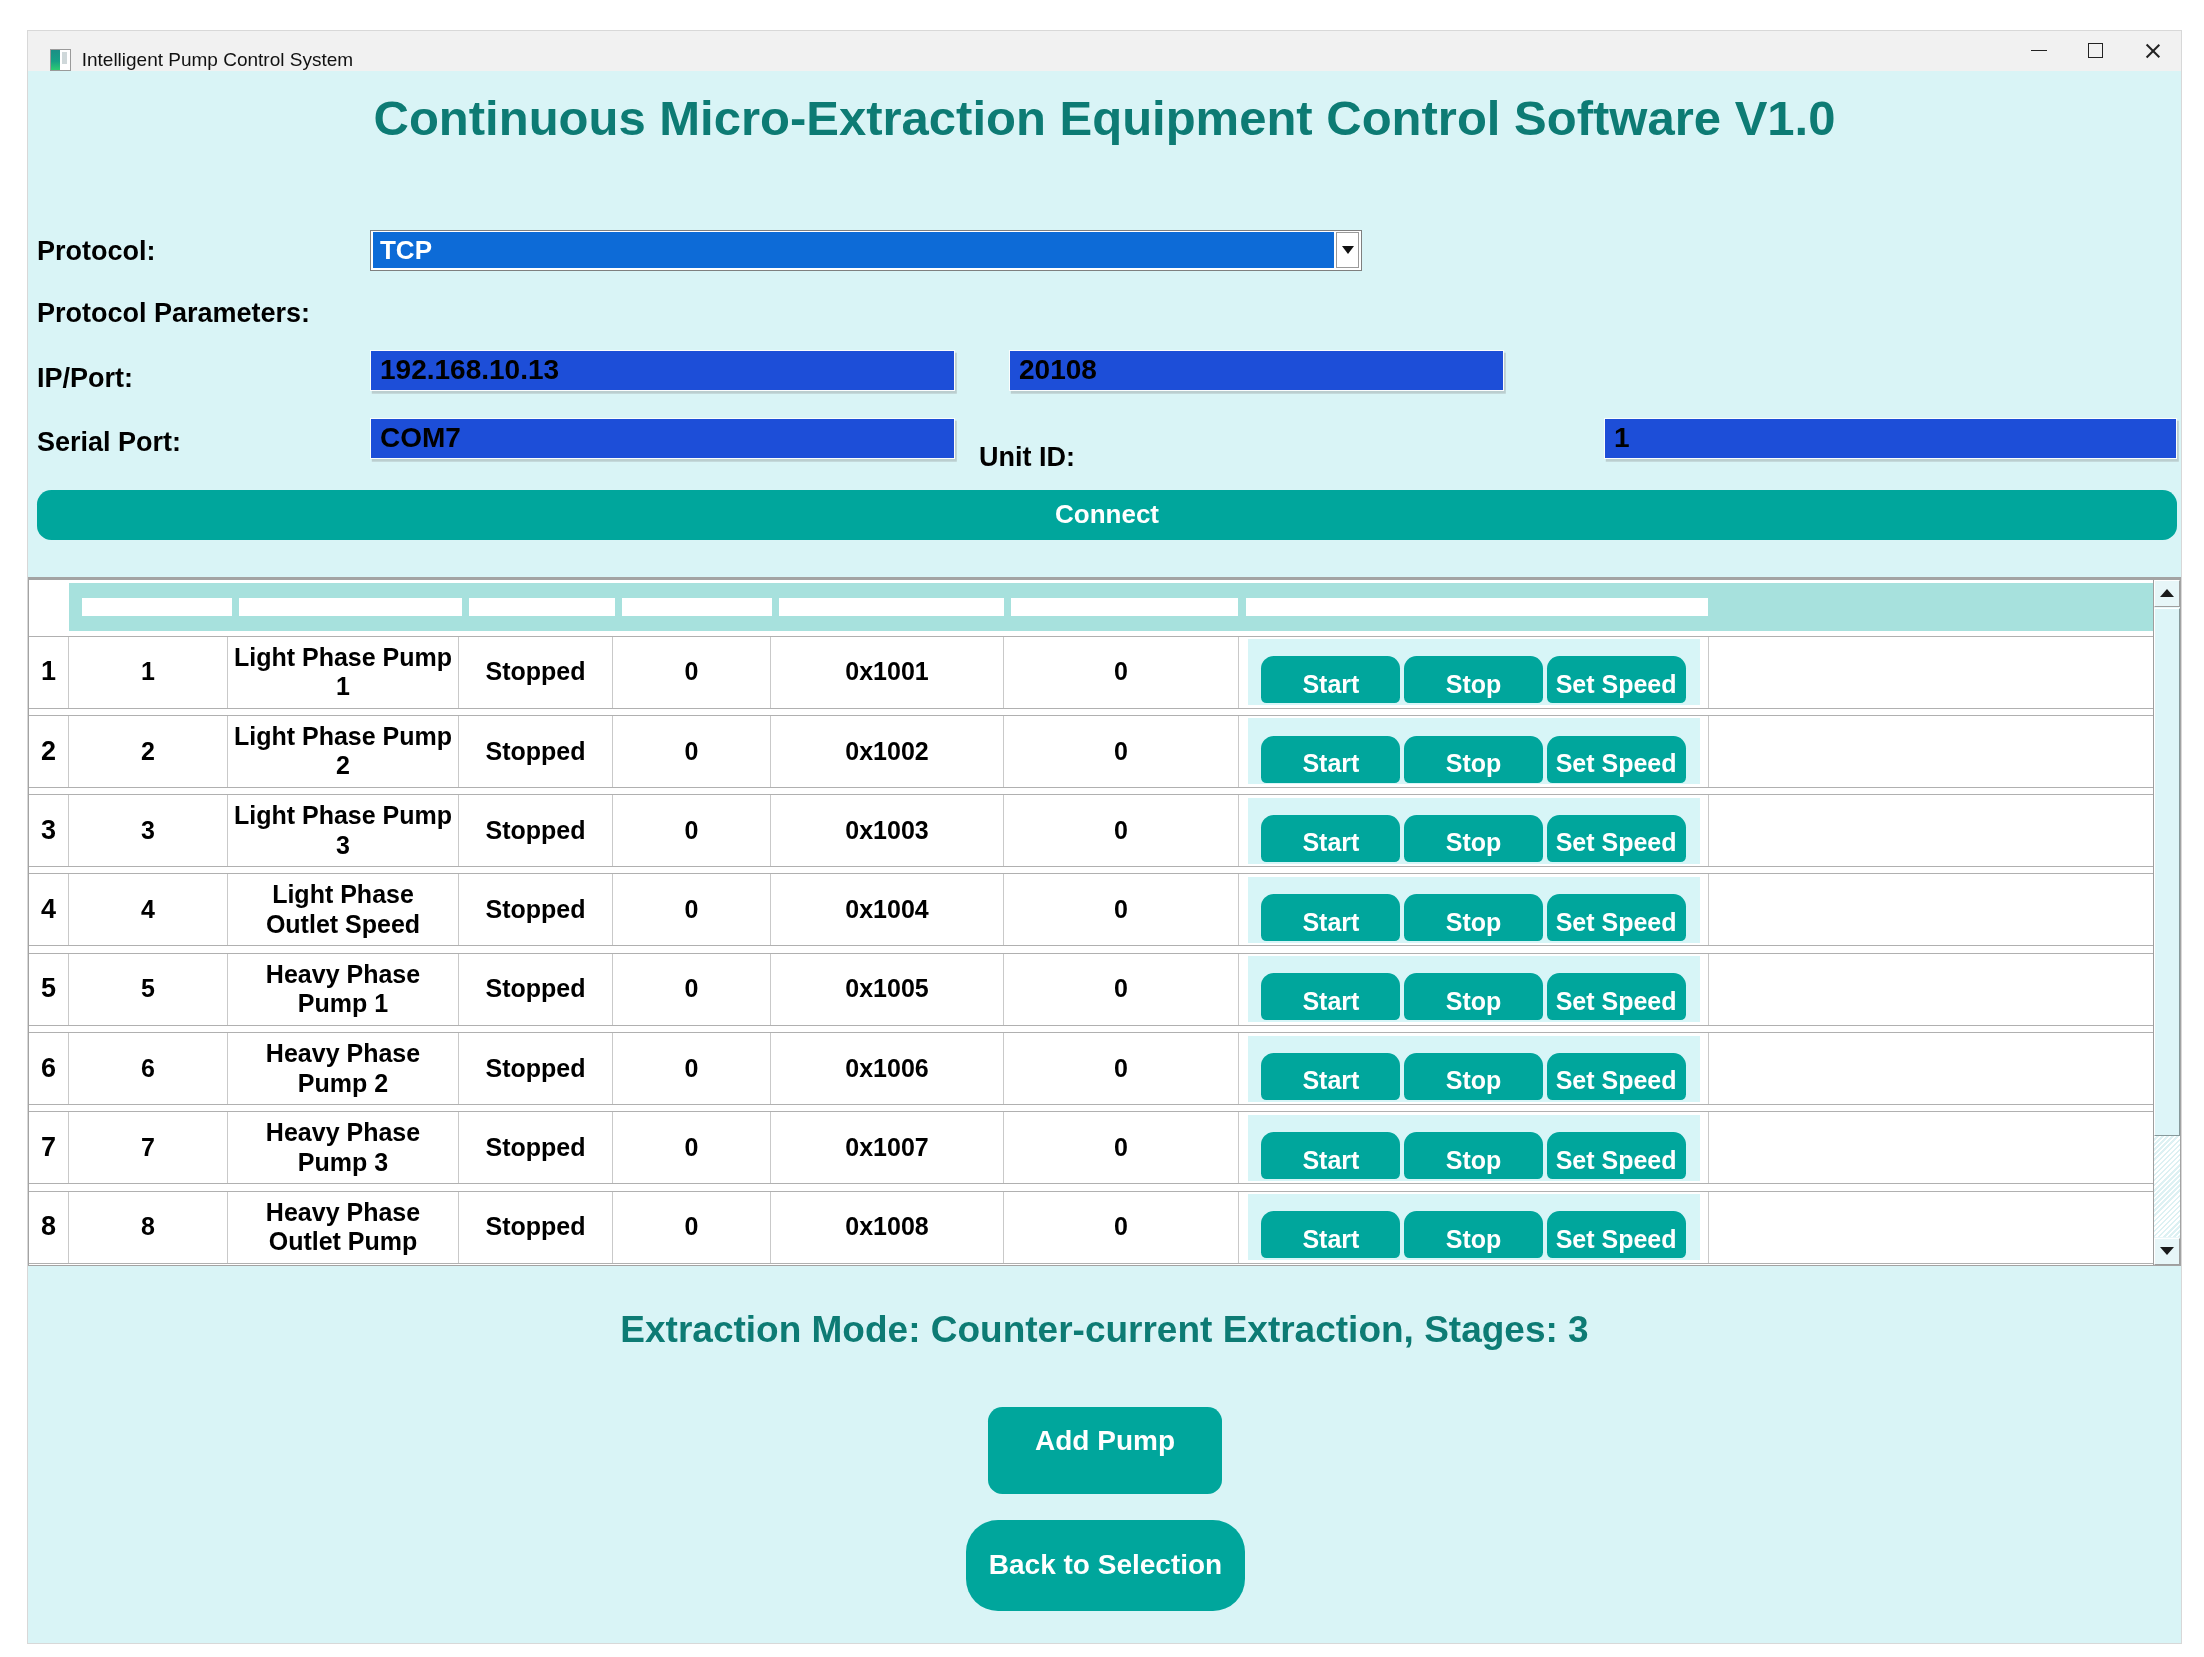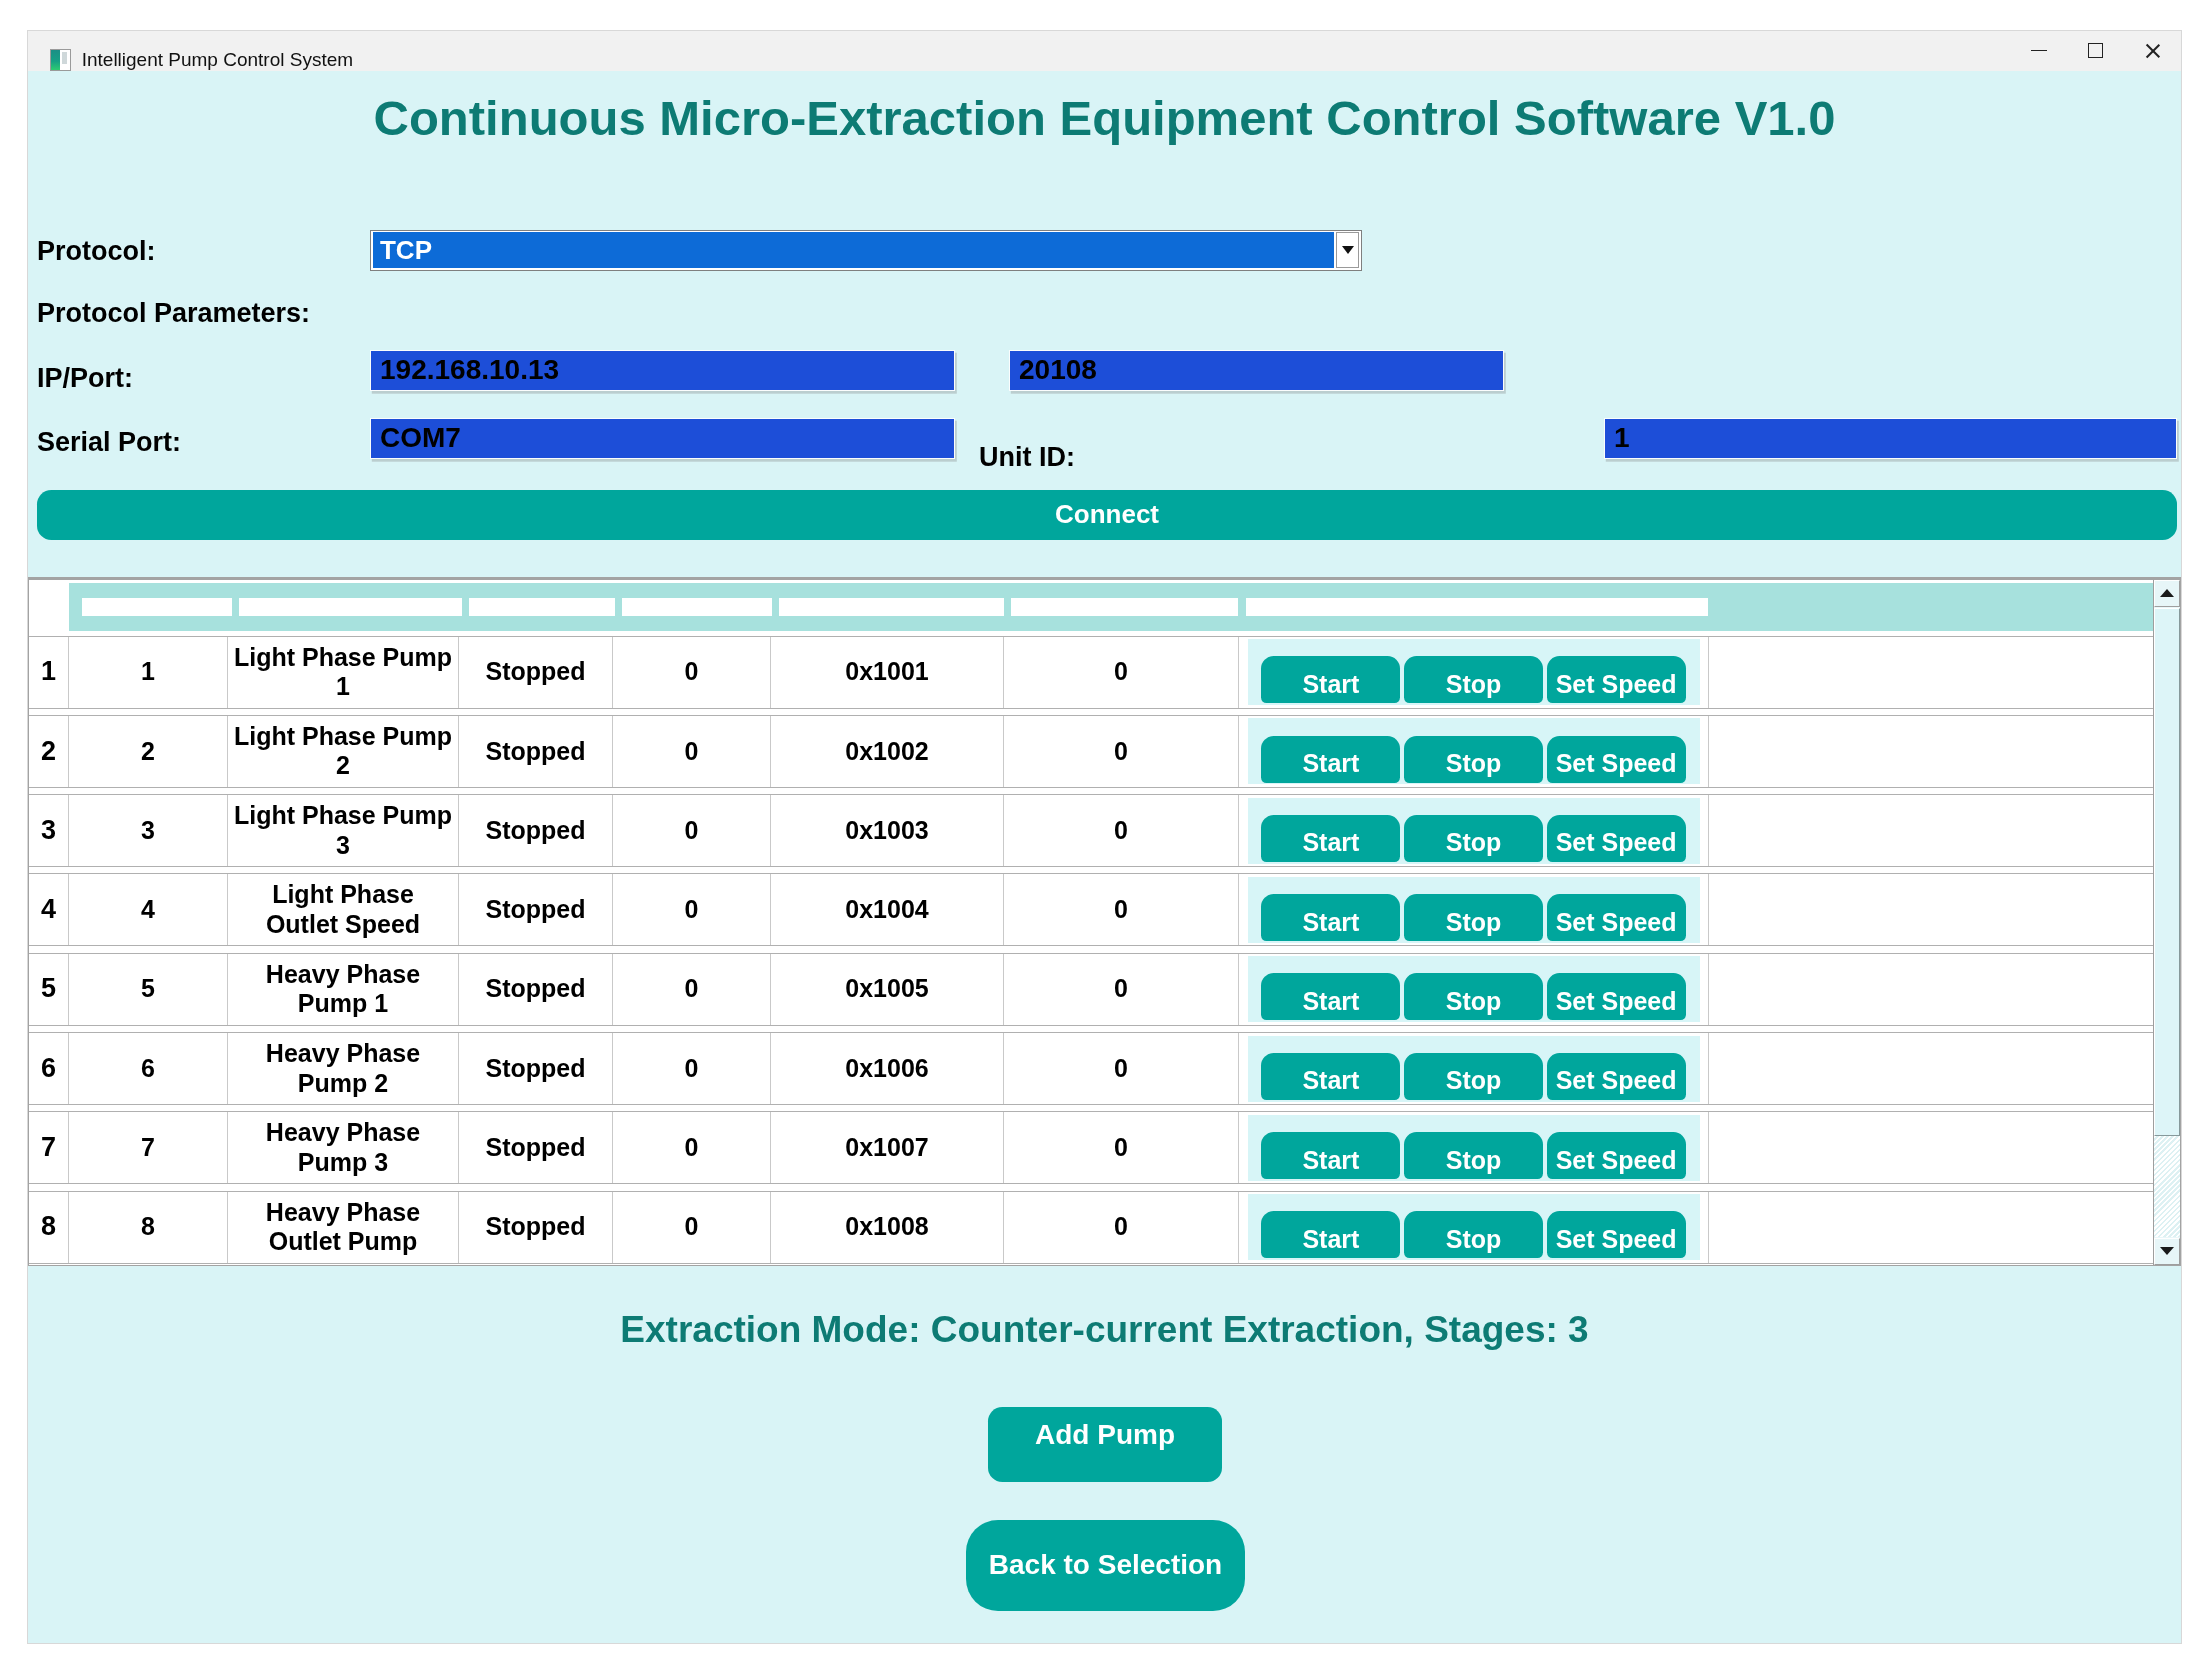--- a/index.html
+++ b/index.html
@@ -59,21 +59,21 @@
   .sb-btn { position:absolute; left:0; width:26px; height:27px; background:#e7f6f8; border:0.9px solid #9e9e9e; border-top-color:#ffffff; border-left-color:#ffffff; display:flex; align-items:center; justify-content:center; }
   .sb-up { top:0; }
   .sb-down { bottom:0; }
   .tri-up { width:0; height:0; border-left:7.2px solid transparent; border-right:7.2px solid transparent; border-bottom:8px solid #1a1a1a; }
   .tri-down { width:0; height:0; border-left:7.2px solid transparent; border-right:7.2px solid transparent; border-top:8px solid #1a1a1a; }
   .sb-thumb { position:absolute; left:0; top:28px; width:26px; height:528px; background:#ddf5f8; border:1.8px solid; border-color:#ffffff #86999b #86999b #ffffff; }
   .sb-track { position:absolute; left:0; top:556px; width:26px; bottom:28px; background:repeating-linear-gradient(135deg,#ffffff 0 1.8px,#ddf1f3 1.8px 3.6px); }
 
   
   .mode-text { position:absolute; left:0; top:1238px; width:100%; text-align:center; font-size:37px; font-weight:bold; color:#0d7b74; }
-  .add-pump-btn { position:absolute; left:960px; top:1336px; width:234px; height:75px; background:#00a69c; border:none; border-radius:14.3px; color:#ffffff; font-size:28px; font-weight:bold; font-family:"Liberation Sans", sans-serif; display:flex; align-items:center; justify-content:center; padding-bottom:19px; }
+  .add-pump-btn { position:absolute; left:960px; top:1336px; width:234px; height:87px; background:#00a69c; border:none; border-radius:14.3px; color:#ffffff; font-size:28px; font-weight:bold; font-family:"Liberation Sans", sans-serif; display:flex; align-items:center; justify-content:center; padding-bottom:19px; }
   .back-btn { position:absolute; left:938px; top:1449px; width:279px; height:91px; background:#00a69c; border:none; border-radius:32px; color:#ffffff; font-size:28px; font-weight:bold; font-family:"Liberation Sans", sans-serif; display:flex; align-items:center; justify-content:center; }
 </style>
 </head>
 <body>
 
 <div class="window">
 
   <div class="titlebar">
     <div class="app-icon">
         <div class="p1"></div>

